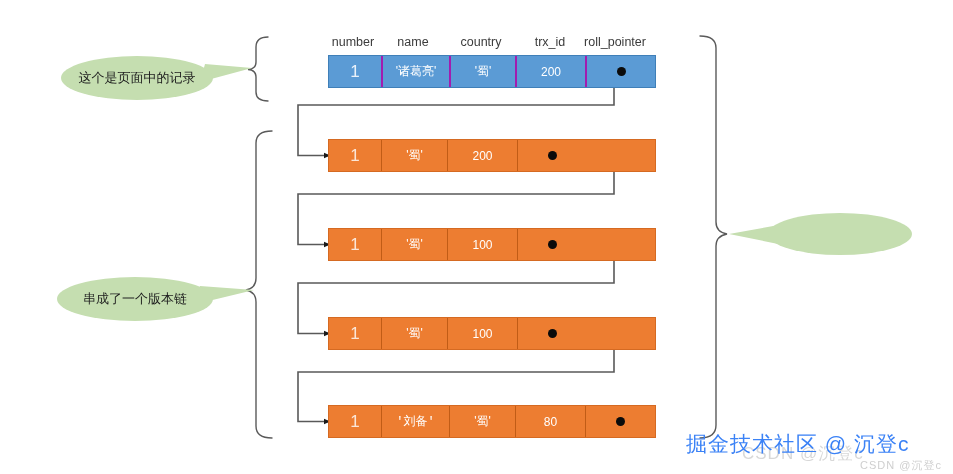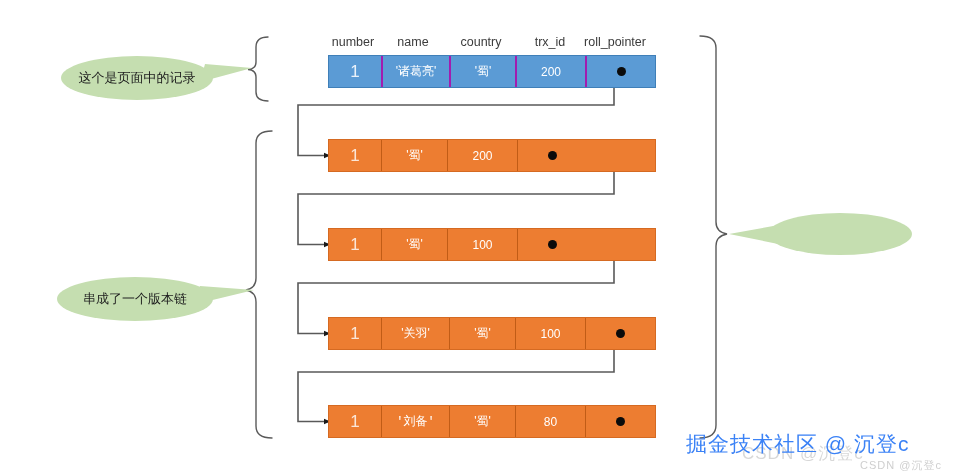--- a/index.html
+++ b/index.html
@@ -170,21 +170,20 @@
     <div class="cell num" style="width:52px;">1</div>
     <div class="cell" style="width:66px;">'蜀'</div>
     <div class="cell" style="width:70px;">100</div>
     <div class="cell ptr" style="width:70px;">
       <span class="dot"></span>
     </div>
   </div>
 
   <div class="row orange" style="left:328px;top:317px;width:328px;">
     <div class="cell num" style="width:52px;">1</div>
-    <div class="cell" style="width:68px;">'关羽'</div>
     <div class="cell" style="width:66px;">'蜀'</div>
     <div class="cell" style="width:70px;">100</div>
     <div class="cell ptr" style="width:70px;">
       <span class="dot"></span>
     </div>
   </div>
 
   <div class="row orange" style="left:328px;top:405px;width:328px;">
     <div class="cell num" style="width:52px;">1</div>
     <div class="cell" style="width:68px;font-family:Liberation Mono, monospace;">'刘备'</div>

